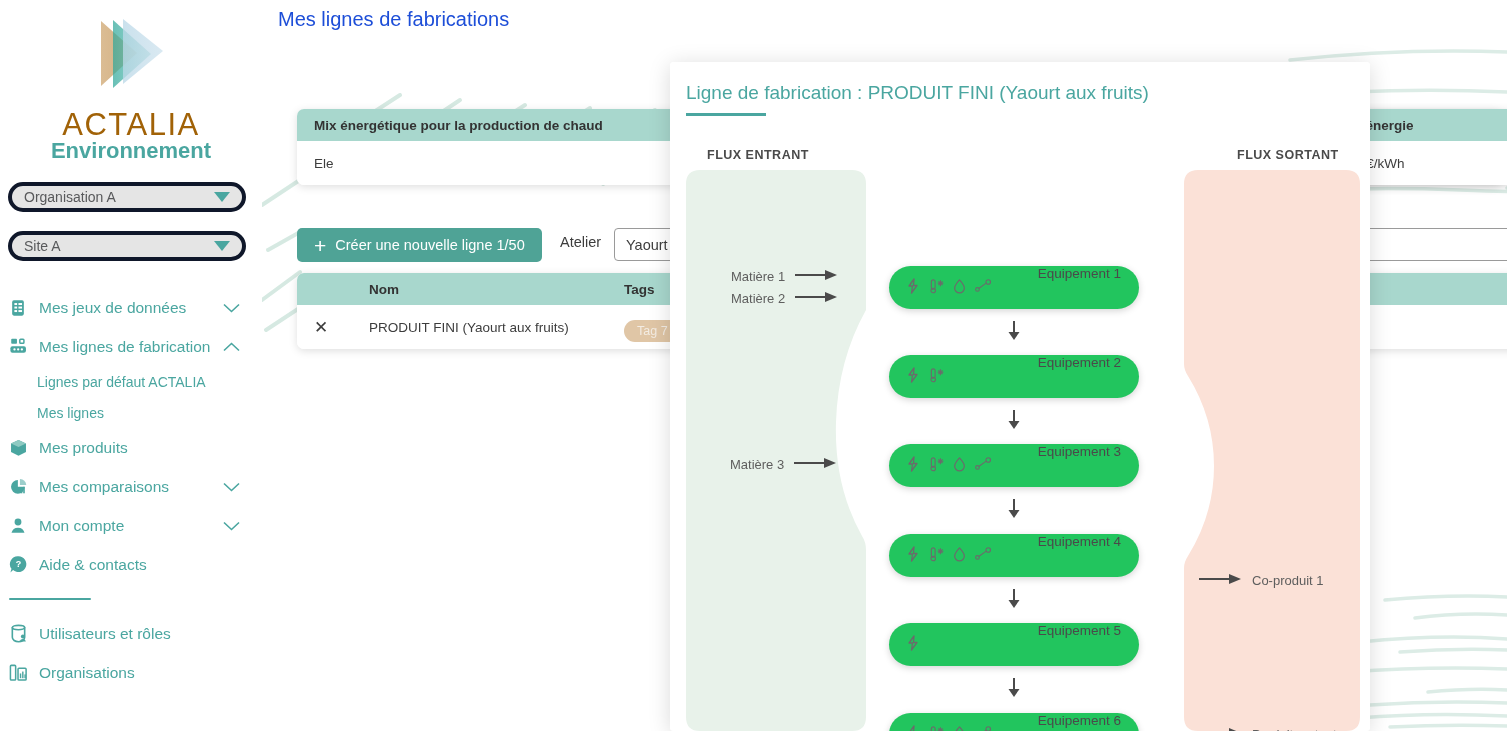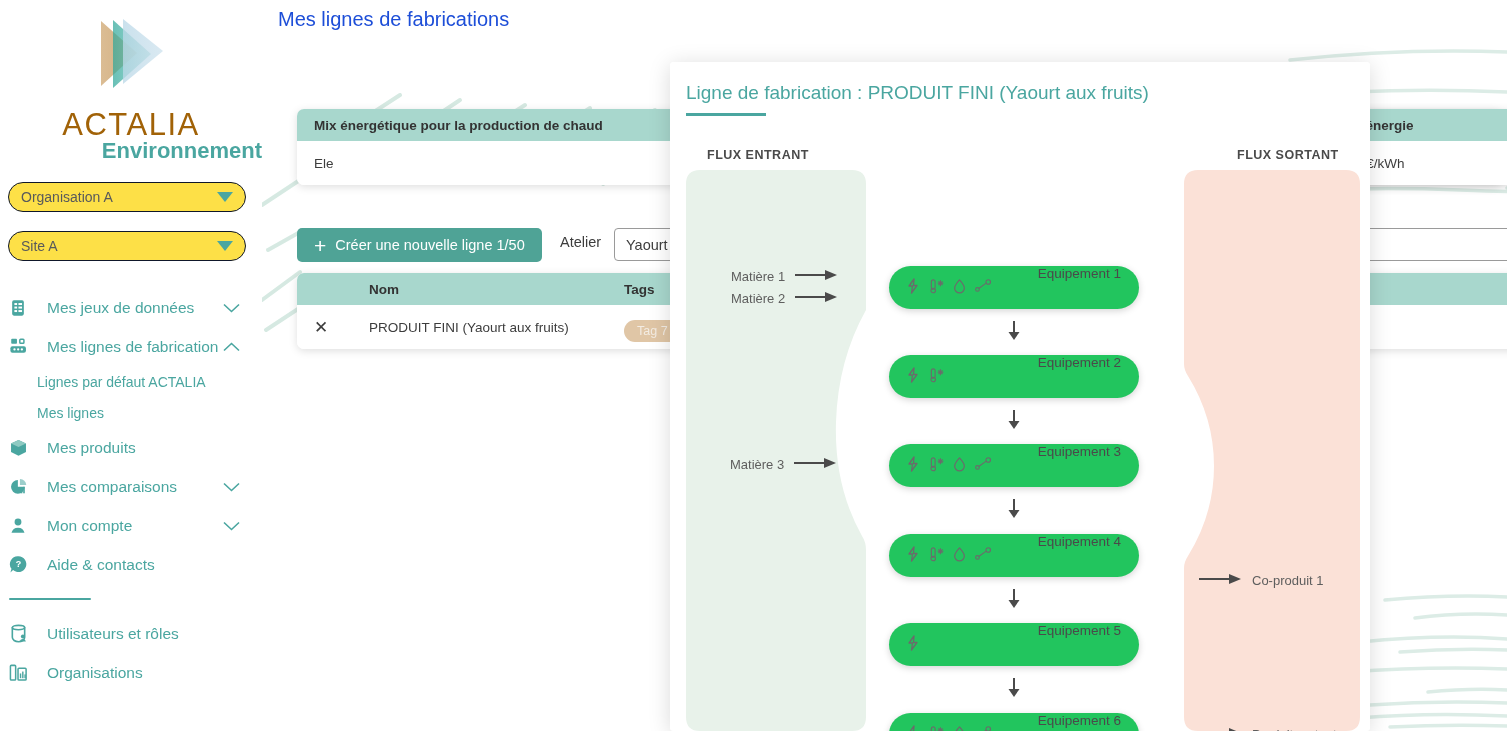--- a/index.html
+++ b/index.html
@@ -25,45 +25,45 @@
   .logo-wrap { position: absolute; left: 0; top: 16px; width: 262px; text-align: center; }
   .logo-mark { width: 120px; height: 76px; margin: 0 auto; display: block; }
   .logo-actalia {
     font-family: "Liberation Sans", sans-serif;
     font-size: 31px; letter-spacing: 1.5px; color: #a16207;
     margin-top: 17px; line-height: 1.05; font-weight: 400;
   }
   .logo-env {
     font-family: "Liberation Sans", sans-serif;
     font-size: 22px; color: #4aa6a0; font-weight: 700; letter-spacing: 0px;
-    line-height: 1.05; margin-top: -3px; text-align: right;
+    line-height: 1.05; margin-top: -3px;
   }
 
   .selector {
     position: absolute; left: 8px; width: 238px; height: 30px;
-    border: 1px solid #0f172a; border-radius: 16px; background: #fde047;
+    border: 4px solid #0f172a; border-radius: 16px; background: #e5e5e5;
     display: flex; align-items: center; padding: 0 12px;
     font-size: 14px; color: #58595b; cursor: pointer;
   }
   .selector .caret {
     margin-left: auto; width: 0; height: 0;
     border-left: 8px solid transparent; border-right: 8px solid transparent;
     border-top: 10px solid #4aa6a0;
   }
   #sel-org { top: 182px; }
   #sel-site { top: 231px; }
 
   .nav { position: absolute; left: 0; top: 288px; width: 262px; }
   .nav-item {
     display: flex; align-items: center; height: 39px;
     padding-left: 9px; cursor: pointer; color: #4aa6a0;
     font-size: 15.5px; font-weight: 400;
   }
   .nav-item .ni-icon { width: 26px; display: flex; align-items: center; justify-content: flex-start; }
-  .nav-item .ni-label { margin-left: 12px; white-space: nowrap; }
+  .nav-item .ni-label { margin-left: 4px; white-space: nowrap; }
   .nav-item .ni-chev { margin-left: auto; margin-right: 22px; color: #4aa6a0; }
   .nav-sub {
     display: flex; align-items: center; height: 31px;
     padding-left: 37px; font-size: 14px; color: #4aa6a0; cursor: pointer;
   }
   .nav-divider {
     width: 82px; height: 2px; background: #4aa6a0;
     margin: 14px 0 14px 9px; border-radius: 1px;
   }
 

